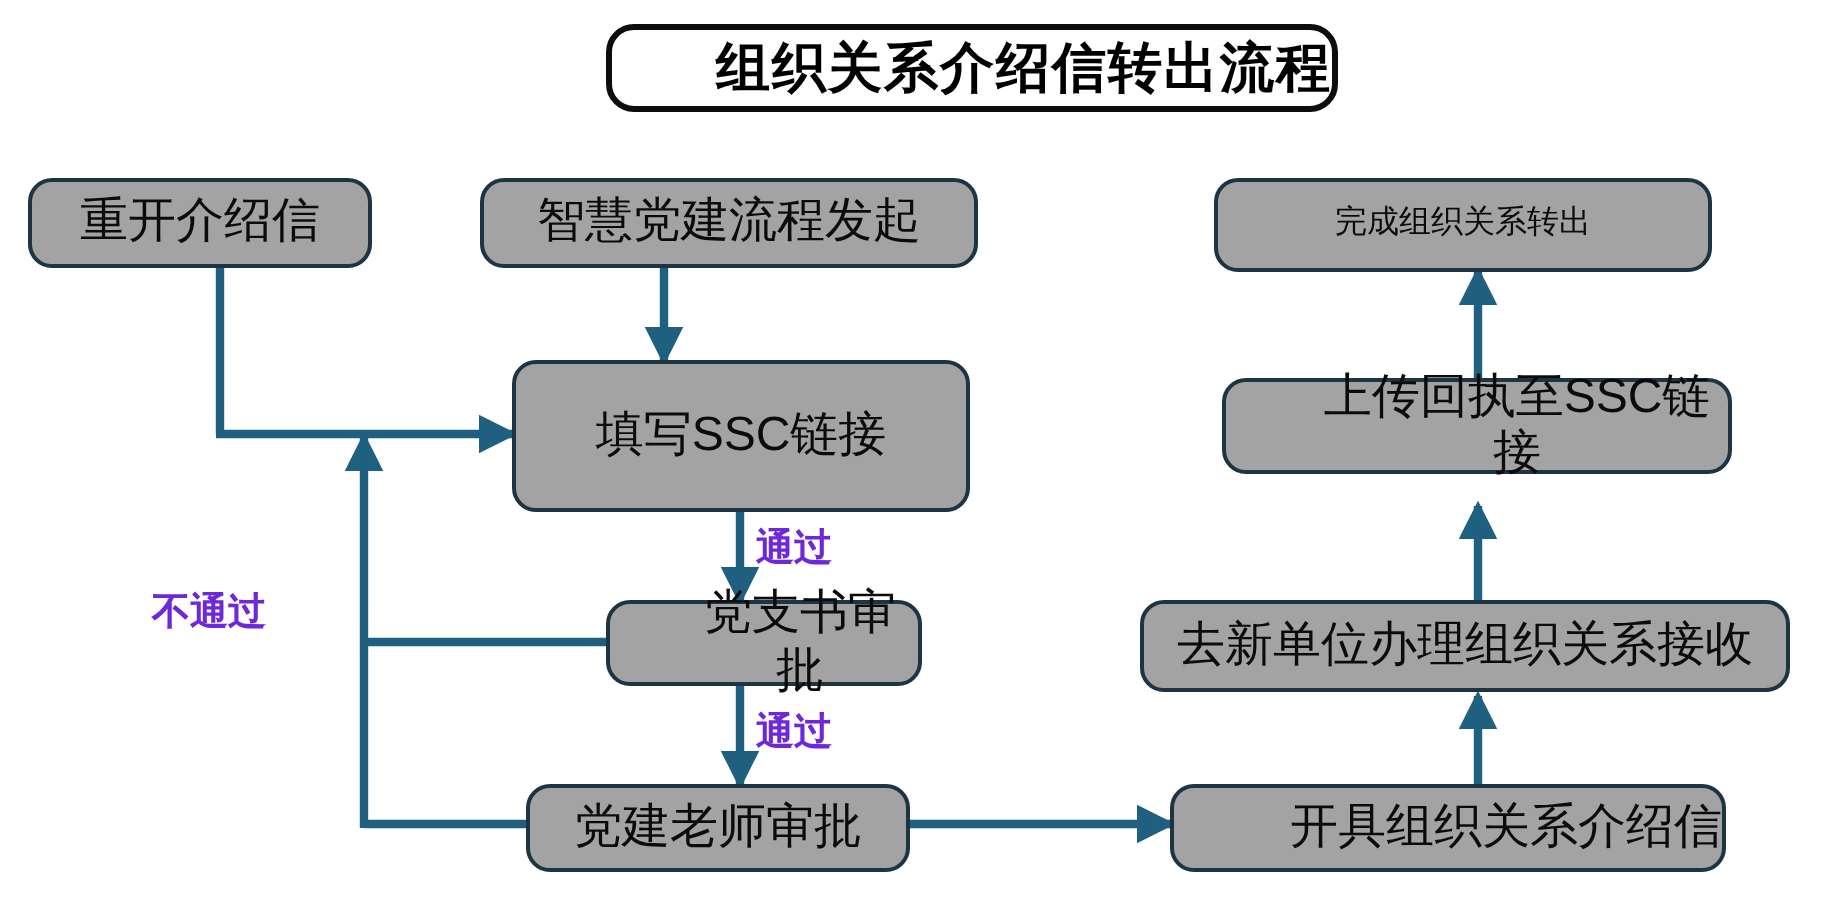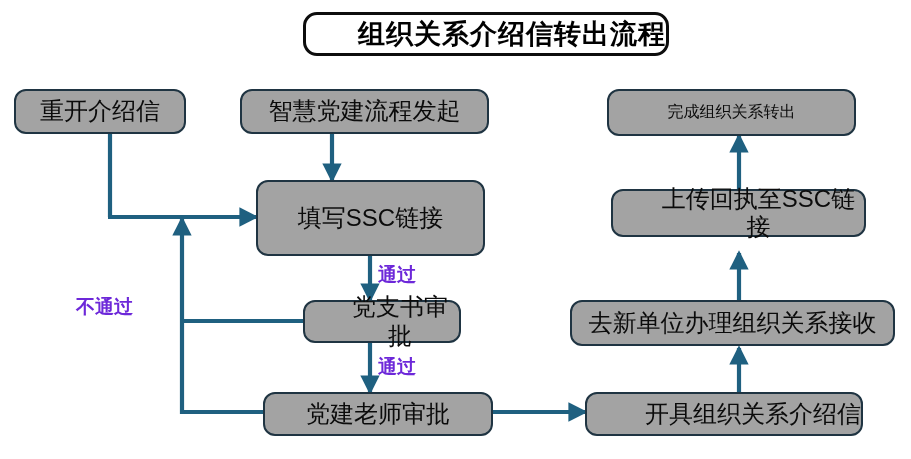--- a/index.html
+++ b/index.html
@@ -118,21 +118,21 @@
   </div>
 
   <div class="node" style="left:303px;top:300px;width:158px;height:43px;font-size:24px;padding-left:36px;">
     <span>党支书审批</span>
   </div>
 
   <div class="node" style="left:570px;top:300px;width:325px;height:46px;font-size:24px;">
     <span>去新单位办理组织关系接收</span>
   </div>
 
-  <div class="node" style="left:263px;top:392px;width:230px;height:44px;font-size:24px;">
+  <div class="node" style="left:263px;top:392px;width:192px;height:44px;font-size:24px;">
     <span>党建老师审批</span>
   </div>
 
   <div class="node" style="left:585px;top:392px;width:278px;height:44px;font-size:24px;justify-content:flex-end;">
     <span>开具组织关系介绍信</span>
   </div>
 
   <div class="edge-label" style="left:378px;top:264px;font-size:19px;">
     <span>通过</span>
   </div>

